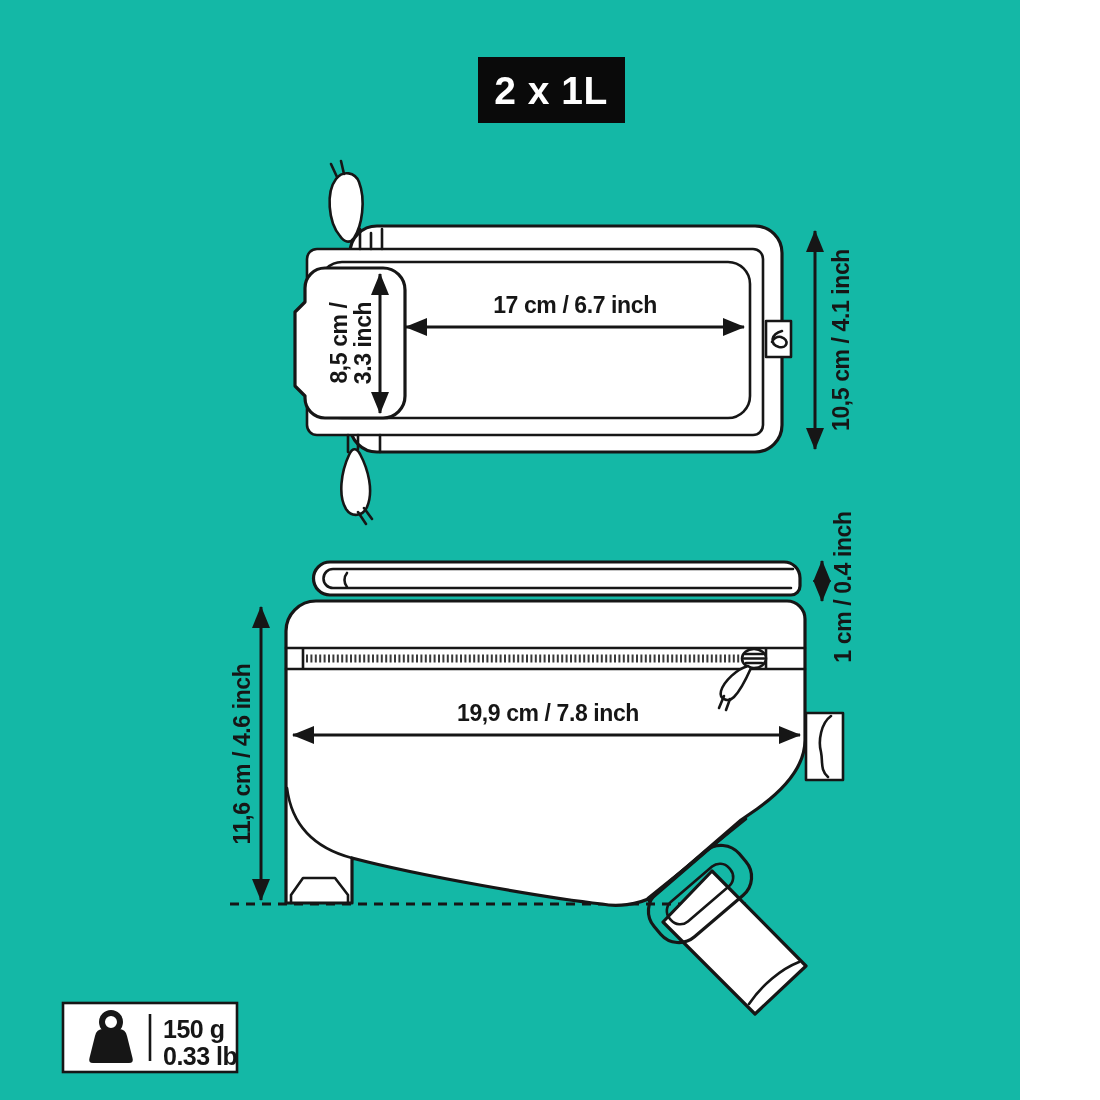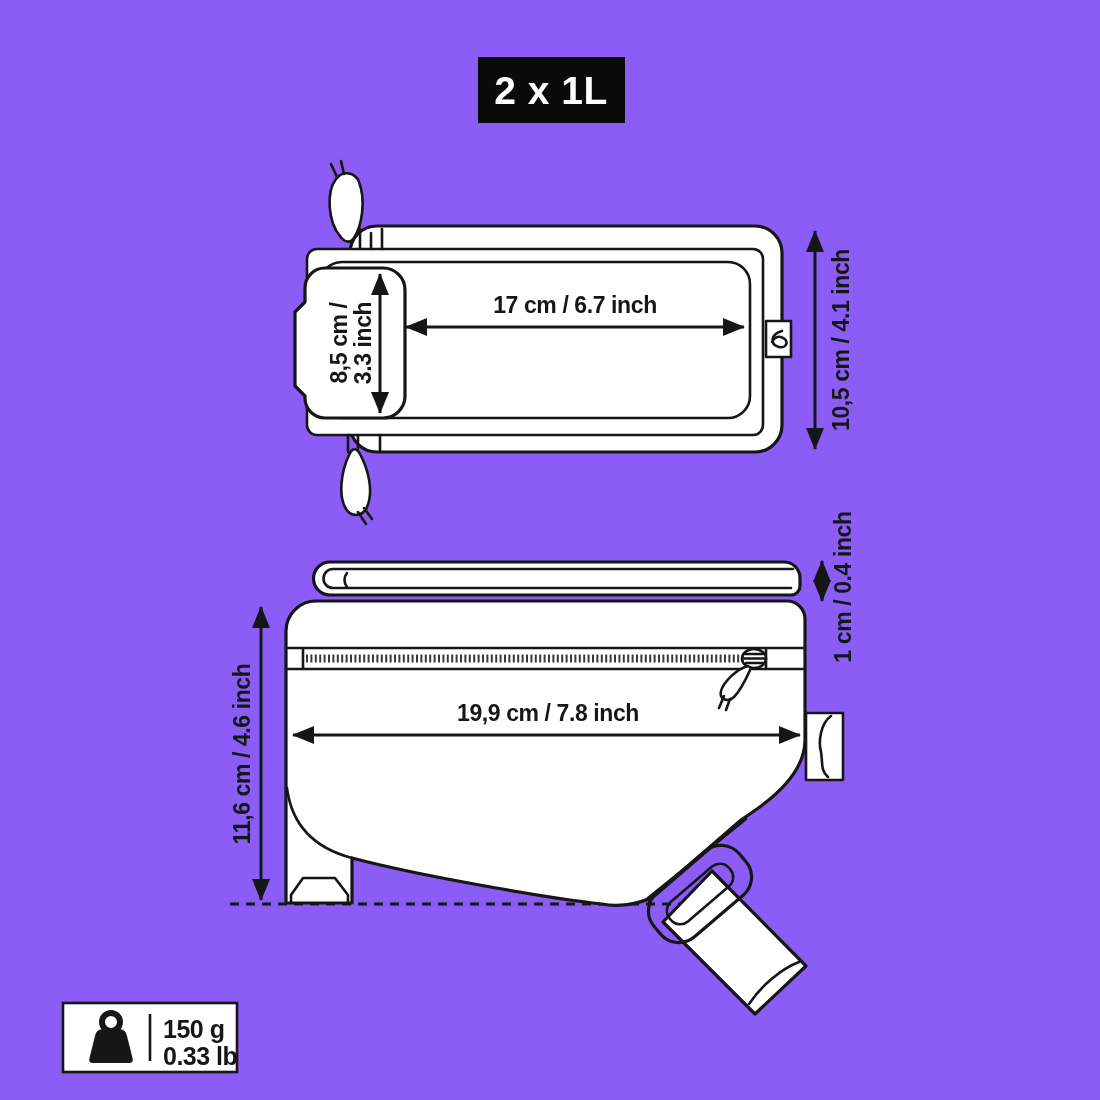--- a/index.html
+++ b/index.html
@@ -1,16 +1,16 @@
 <!DOCTYPE html>
 <html><head>
 <meta charset="utf-8">
 <style>
   html,body{margin:0;padding:0;background:#ffffff;}
-  #stage{position:relative;width:1100px;height:1100px;background:#8b5cf6;overflow:hidden;
+  #stage{position:relative;width:1020px;height:1100px;background:#14b8a6;overflow:hidden;
          font-family:"Liberation Sans",sans-serif;}
   svg{display:block;}
   .ink{stroke:#161616;fill:none;stroke-linecap:round;stroke-linejoin:round;}
   .w3{stroke-width:3.2px;}
   .w2{stroke-width:2.6px;}
   .fillwhite{fill:#ffffff;}
   .arrow{stroke:#161616;stroke-width:3px;fill:none;}
   .dim-label{font-family:"Liberation Sans",sans-serif;font-weight:700;font-size:23px;
              fill:#161616;letter-spacing:-0.4px;}
   .badge-label{font-family:"Liberation Sans",sans-serif;font-weight:700;font-size:39px;

